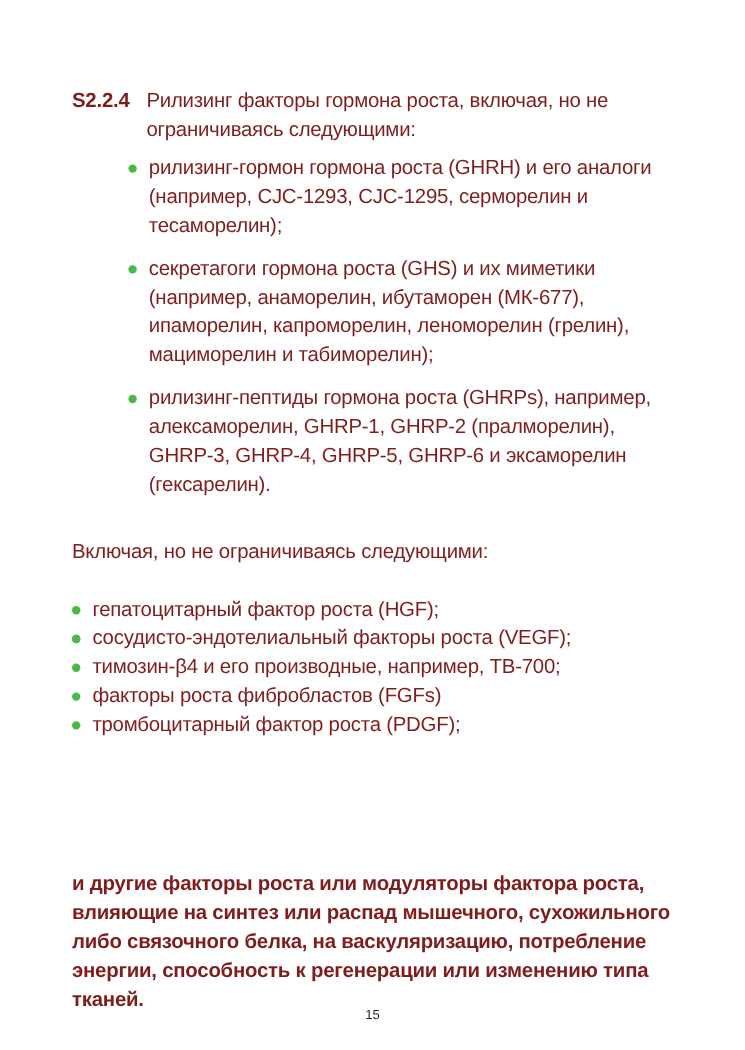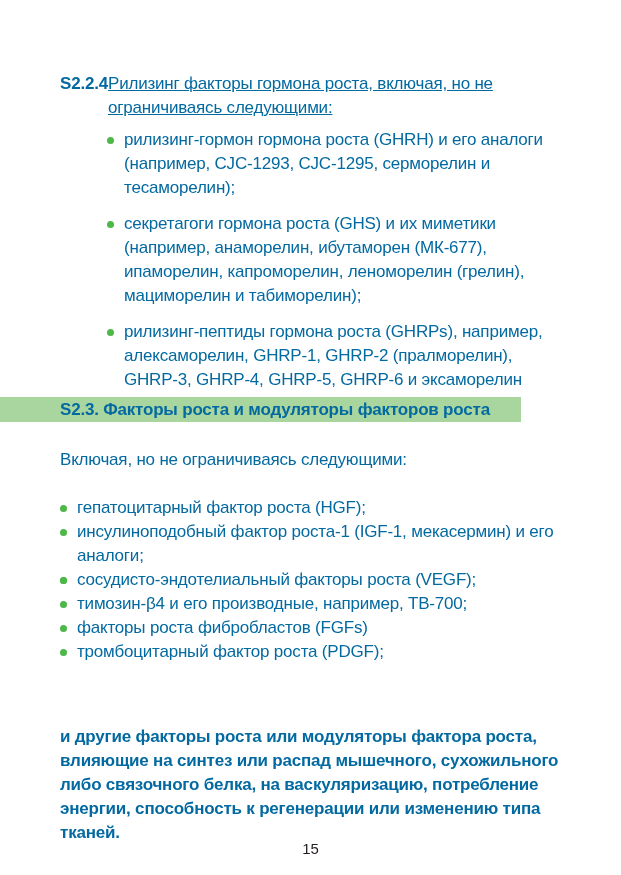--- a/index.html
+++ b/index.html
@@ -18,41 +18,40 @@
     .page {
       position: absolute;
       left: 0; top: 0;
       width: 621px; height: 706px;
     }
     .txt {
       font-family: "Liberation Sans", sans-serif;
       font-size: 17px;
       letter-spacing: -0.2px;
       line-height: 24px;
-      color: #0369a1;
+      color: #7f1d1d;
     }
     
     .sub-heading {
       position: absolute;
       left: 60px;
       top: 72px;
       width: 510px;
     }
     .sub-heading .num {
       font-weight: bold;
       position: absolute;
       left: 0;
       top: 0;
     }
     .sub-heading .title {
       position: absolute;
-      left: 48px;
+      left: 62px;
       top: 0;
       width: 456px;
-      text-decoration: underline;
     }
     .sub-list {
       position: absolute;
       left: 107px;
       top: 128px;
       width: 463px;
       margin: 0;
       padding: 0;
       list-style: none;
     }
@@ -112,21 +111,21 @@
       width: 510px;
       font-weight: bold;
     }
     .page-num {
       position: absolute;
       left: 0;
       width: 621px;
       top: 840px;
       text-align: center;
       font-family: "Liberation Sans", sans-serif;
-      font-size: 15px;
+      font-size: 11px;
       color: #231f20;
     }
   </style>
 </head>
 <body>
 
 <div class="page">
 
   <div class="sub-heading txt">
     <span class="num">S2.2.4</span>
@@ -141,34 +140,27 @@
     <li>
       <span class="bullet"></span>
       <span>секретагоги гормона роста (GHS) и их миметики (например, анаморелин, ибутаморен (МК-677), ипаморелин, капроморелин, леноморелин (грелин), мациморелин и табиморелин);</span>
     </li>
     <li>
       <span class="bullet"></span>
       <span>рилизинг-пептиды гормона роста (GHRPs), например, алексаморелин, GHRP-1, GHRP-2 (пралморелин), GHRP-3, GHRP-4, GHRP-5, GHRP-6 и эксаморелин (гексарелин).</span>
     </li>
   </ul>
 
-  <div class="section-bar txt">
-    <span class="label">S2.3. Факторы роста и модуляторы факторов роста</span>
-  </div>
 
   <div class="intro txt">Включая, но не ограничиваясь следующими:</div>
 
   <ul class="main-list txt">
     <li>
       <span class="bullet"></span>
       <span>гепатоцитарный фактор роста (HGF);</span>
-    </li>
-    <li>
-      <span class="bullet"></span>
-      <span>инсулиноподобный фактор роста-1 (IGF-1, мекасермин) и его аналоги;</span>
     </li>
     <li>
       <span class="bullet"></span>
     </li>
     <li>
       <span class="bullet"></span>
       <span>сосудисто-эндотелиальный факторы роста (VEGF);</span>
     </li>
     <li>
       <span class="bullet"></span>

